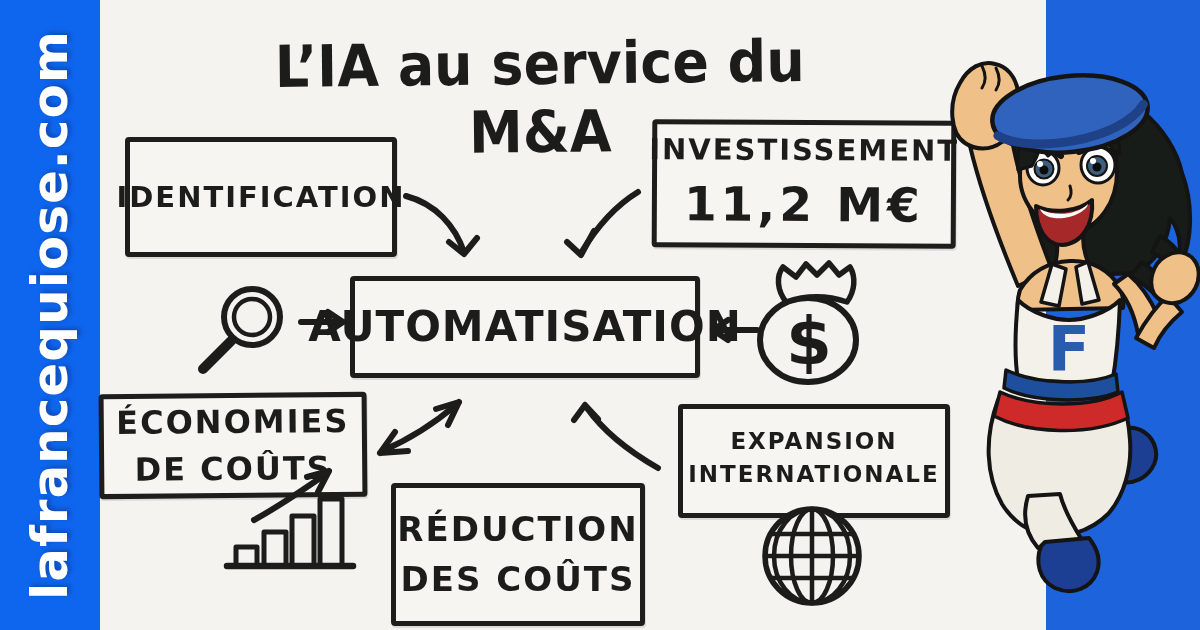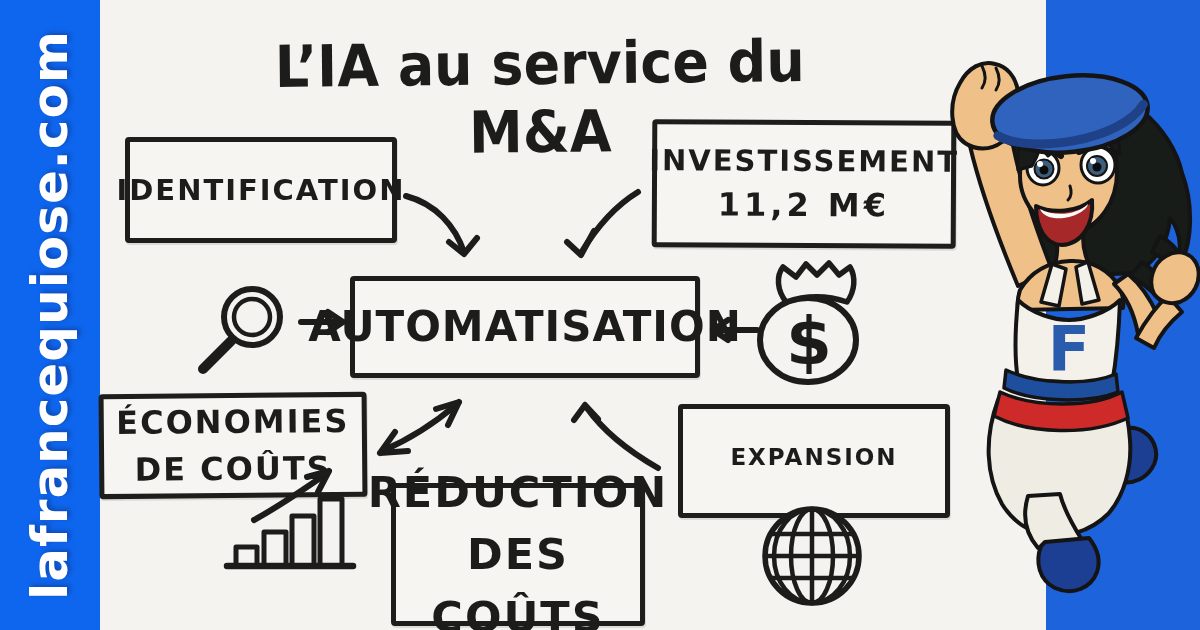--- a/index.html
+++ b/index.html
@@ -23,26 +23,26 @@
     font-size:58px;font-weight:bold;letter-spacing:0px;
     transform:scaleX(.93) rotate(-0.6deg);transform-origin:center;
   }
   .box{
     position:absolute;box-sizing:border-box;
     border:5px solid #1d1d1b;border-radius:4px;background:#f6f5f2;
     display:flex;flex-direction:column;align-items:center;justify-content:center;
     text-align:center;font-weight:bold;letter-spacing:2px;line-height:1.45;
     box-shadow:1px 2px 0 rgba(0,0,0,.10);
   }
-  #box-identification{left:125px;top:137px;width:272px;height:106px;font-size:29px;}
+  #box-identification{left:125px;top:137px;width:272px;height:120px;font-size:29px;}
   #box-investissement{left:652px;top:120px;width:304px;height:128px;font-size:29px;transform:rotate(.3deg);}
-  #box-investissement .big{font-size:32px;letter-spacing:4px;}
+  #box-investissement .big{font-size:47px;letter-spacing:4px;}
   #box-automatisation{left:350px;top:276px;width:350px;height:102px;font-size:42px;letter-spacing:1px;}
   #box-economies{left:99px;top:393px;width:268px;height:105px;font-size:32px;transform:rotate(-.5deg);}
-  #box-reduction{left:391px;top:483px;width:254px;height:143px;font-size:43px;}
+  #box-reduction{left:391px;top:483px;width:254px;height:143px;font-size:34px;}
   #box-expansion{left:678px;top:404px;width:272px;height:114px;font-size:23px;padding-bottom:6px;}
   .overlay{position:absolute;left:0;top:0;width:1200px;height:630px;pointer-events:none;}
   .mascot{position:absolute;left:920px;top:48px;width:280px;height:560px;pointer-events:none;}
 </style>
 </head>
 <body>
 
 <div class="frame frame-left"></div>
 <div class="frame frame-right"></div>
 <div class="sidebar-text">lafrancequiose.com</div>
@@ -62,20 +62,21 @@
 <div class="box" id="box-economies">
   <span>ÉCONOMIES</span>
   <span>DE COÛTS</span>
 </div>
 <div class="box" id="box-reduction">
   <span>RÉDUCTION</span>
   <span>DES COÛTS</span>
 </div>
 <div class="box" id="box-expansion">
   <span>EXPANSION</span>
+  <span>INTERNATIONALE</span>
 </div>
 
 <svg class="overlay" viewBox="0 0 1200 630">
   <g stroke="#1c1c1a" stroke-width="6" fill="none" stroke-linecap="round" stroke-linejoin="round">
 
     <g>
       <path d="M 406 196 C 436 204, 455 226, 464 252"></path>
       <path d="M 464 254 L 449 242 M 464 254 L 477 238"></path>
     </g>
 

